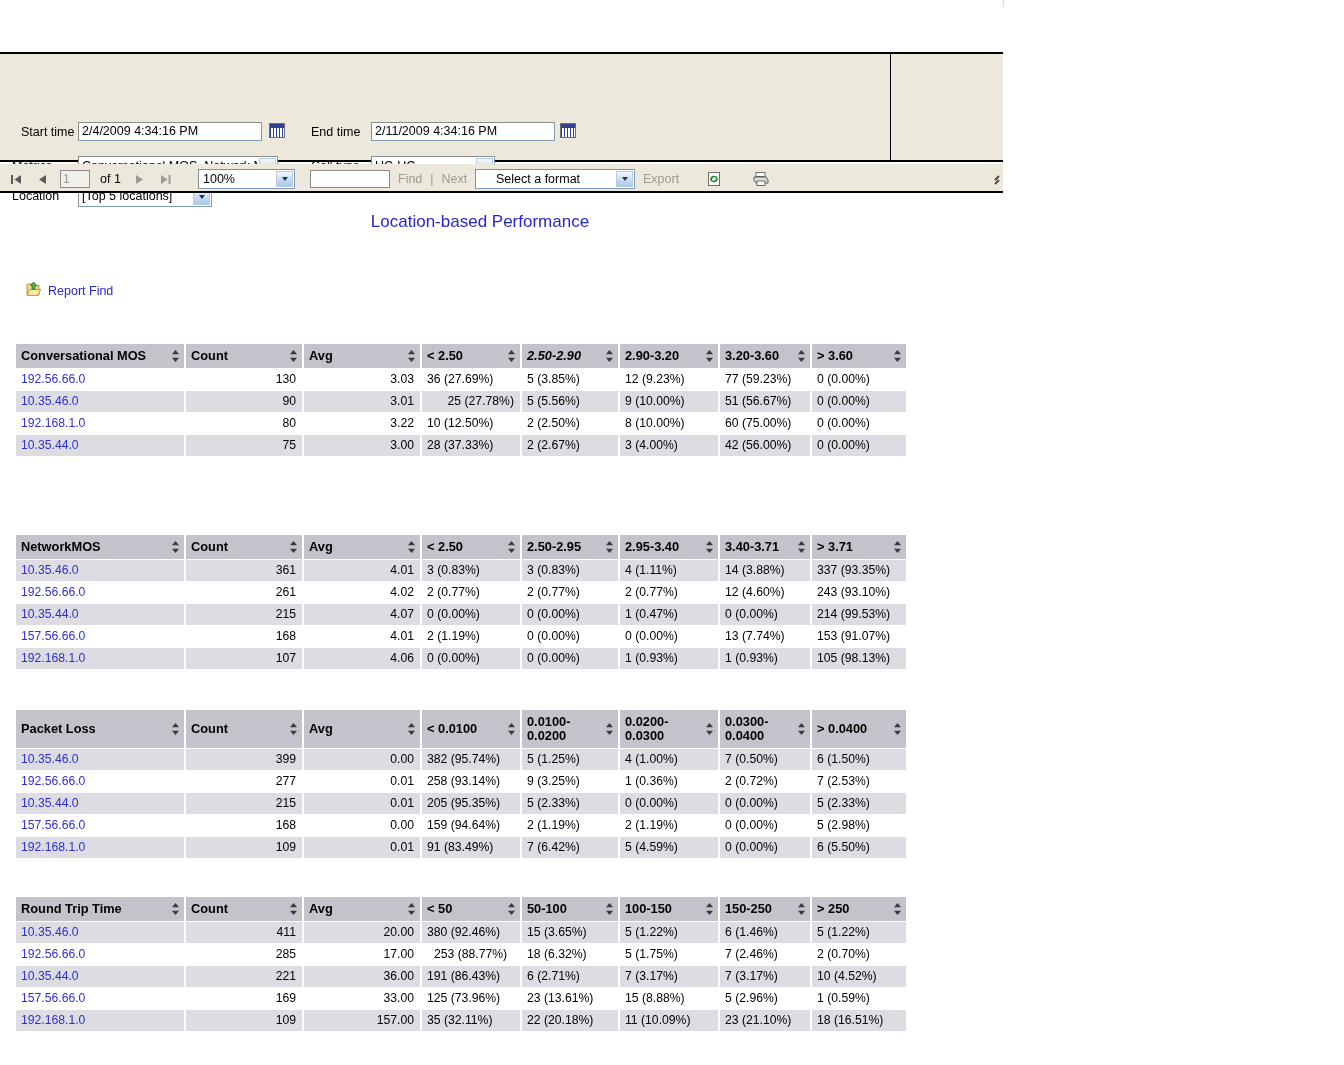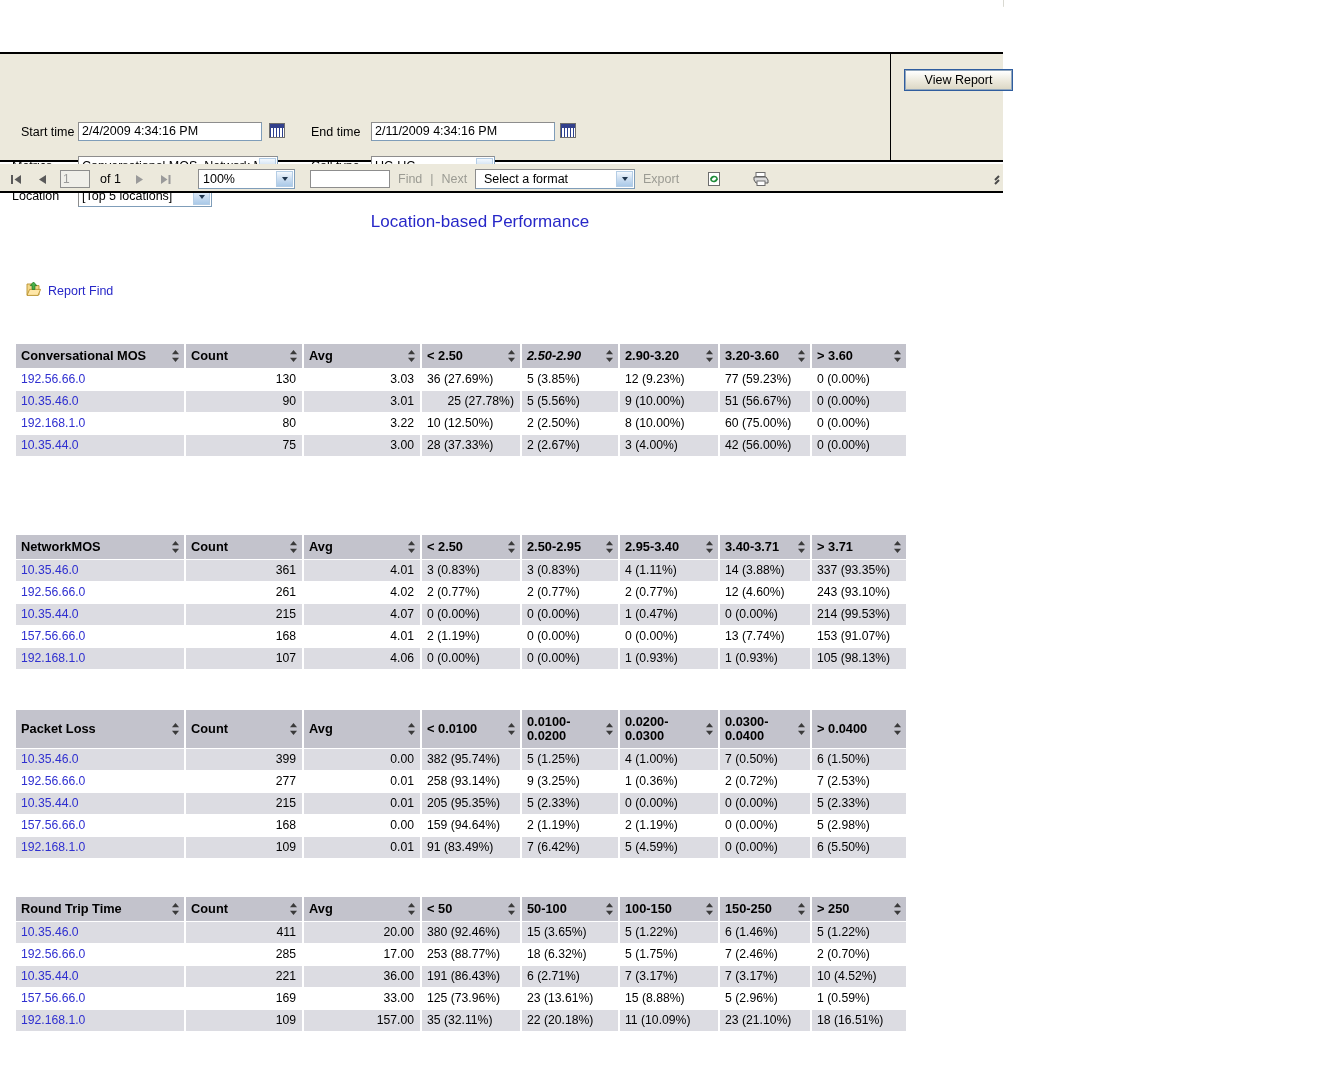--- a/index.html
+++ b/index.html
@@ -105,21 +105,21 @@
     font-size: 12.5px; color:#000; line-height: 18px; padding: 0 20px 0 4px;
     position: relative; white-space: nowrap; overflow: hidden;
   }
   .findbox {
     width: 80px; height: 18px; background: #fff; border: 1px solid #8d8d8d;
   }
   .dim-link { font-size: 12.5px; color:#9b9b93; }
   .fmtsel {
     width: 160px; height: 20px; background:#fff; border:1px solid #7f9db9;
     border-top-color:#8d8d8d;border-left-color:#8d8d8d;
-    font-size:12.5px;color:#000;line-height:18px;padding:0 20px 0 8px;position:relative;
+    font-size:12.5px;color:#000;line-height:18px;padding:0 20px 0 20px;position:relative;
     white-space: nowrap; overflow: hidden;
   }
 
   .resize-grip { position:absolute; right:2px; top:8px; width:12px; height:12px; }
 
   
   .report-title {
     position:absolute; left:0; top:212px; width:960px; text-align:center;
     font-size:17px; color:#2727c8; font-family:"Liberation Sans", sans-serif;
   }
@@ -194,23 +194,20 @@
 
         <span class="p-label" style="left:12px; top:131px;">Location</span>
         <div class="ddl" style="left:78px; top:132px; width:134px;">
           <span>[Top 5 locations]</span>
           <span class="arrow"></span>
         </div>
       </div>
 
       <div class="param-divider"></div>
 
-      <div class="param-right">
-        <div class="btn-viewreport" style="left:14px; top:16px;">View Report</div>
-      </div>
     </div>
 
     <div class="toolbar">
 
       <div class="tb" style="left:8px; gap:10px;">
         <span class="nav-ico">
           <svg width="16" height="16" viewBox="0 0 16 16">
               <rect x="3" y="4" width="2" height="9" fill="#5a5a5a"></rect>
               <polygon points="13,4 13,13 6.5,8.5" fill="#5a5a5a"></polygon>
             </svg>
@@ -606,21 +603,21 @@
               <td style="width: 98px;">380 (92.46%)</td>
               <td style="width: 96px;">15 (3.65%)</td>
               <td style="width: 98px;">5 (1.22%)</td>
               <td style="width: 90px;">6 (1.46%)</td>
               <td style="width: 94px;">5 (1.22%)</td>
             </tr>
             <tr>
               <td class="loc" style="width: 168px;"><a href="#">192.56.66.0</a></td>
               <td class="num" style="width: 116px;">285</td>
               <td class="num" style="width: 116px;">17.00</td>
-              <td style="width: 98px;">253 (88.77%)</td>
+              <td style="width: 98px; text-align: center;">253 (88.77%)</td>
               <td style="width: 96px;">18 (6.32%)</td>
               <td style="width: 98px;">5 (1.75%)</td>
               <td style="width: 90px;">7 (2.46%)</td>
               <td style="width: 94px;">2 (0.70%)</td>
             </tr>
             <tr class="alt">
               <td class="loc" style="width: 168px;"><a href="#">10.35.44.0</a></td>
               <td class="num" style="width: 116px;">221</td>
               <td class="num" style="width: 116px;">36.00</td>
               <td style="width: 98px;">191 (86.43%)</td>

